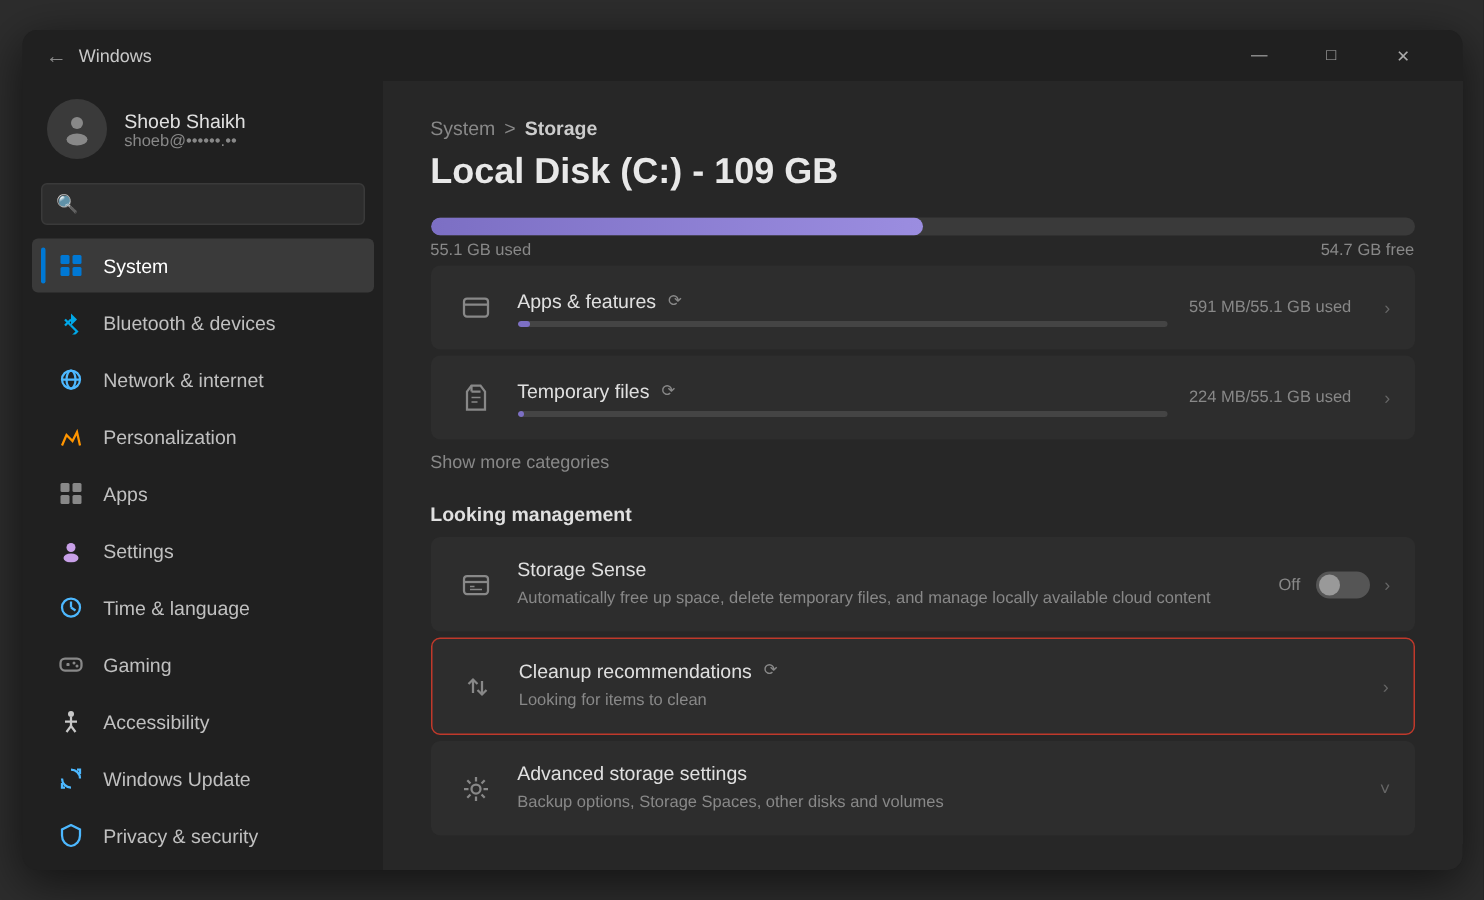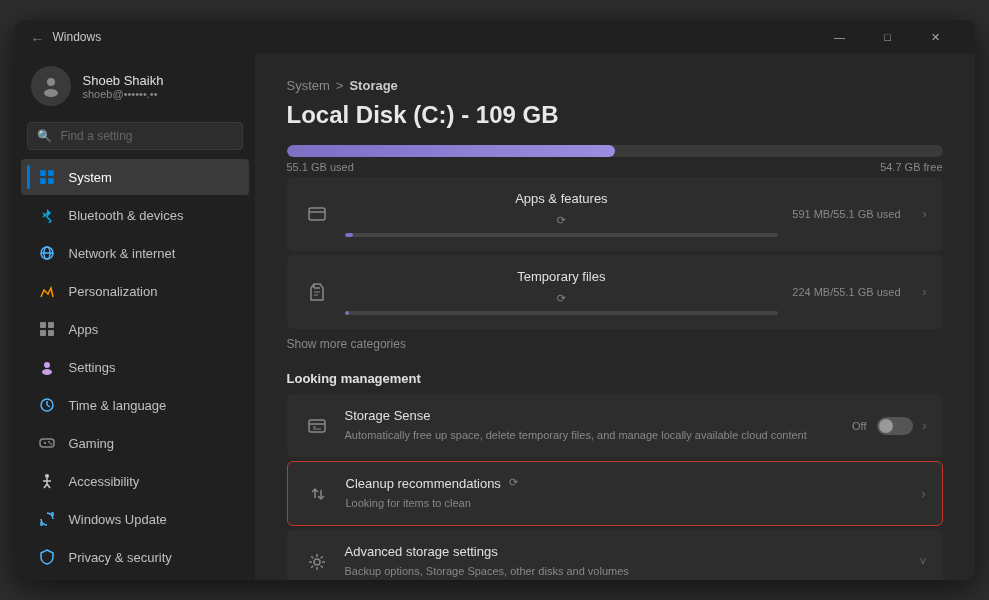--- a/index.html
+++ b/index.html
@@ -221,21 +221,20 @@
       color: #888;
       font-size: 16px;
       flex-shrink: 0;
     }
     .storage-item-content { flex: 1; }
     .storage-item-header {
       display: flex;
       align-items: center;
       gap: 8px;
       margin-bottom: 6px;
-      flex-direction: column;
     }
     .storage-item-name { color: #e0e0e0; font-size: 13px; }
     .storage-item-loading { color: #888; font-size: 11px; }
     .storage-item-bar {
       height: 4px;
       background: #444;
       border-radius: 2px;
       overflow: hidden;
     }
     .storage-item-bar-fill {
@@ -352,21 +351,20 @@
           </svg>
         </div>
         <div class="user-info">
           <span class="user-name">Shoeb Shaikh</span>
           <span class="user-email">shoeb@••••••.••</span>
         </div>
       </div>
 
       <div class="search-box">
         <span class="search-icon">🔍</span>
-        <input type="text" placeholder="Find a setting" style="">
       </div>
 
       <div class="nav-item active">
         <div class="nav-icon icon-system">
           <svg width="16" height="16" viewBox="0 0 16 16" fill="none">
             <rect x="1" y="1" width="6" height="6" rx="1" fill="#0078d4"></rect>
             <rect x="9" y="1" width="6" height="6" rx="1" fill="#0078d4"></rect>
             <rect x="1" y="9" width="6" height="6" rx="1" fill="#0078d4"></rect>
             <rect x="9" y="9" width="6" height="6" rx="1" fill="#0078d4"></rect>
           </svg>

